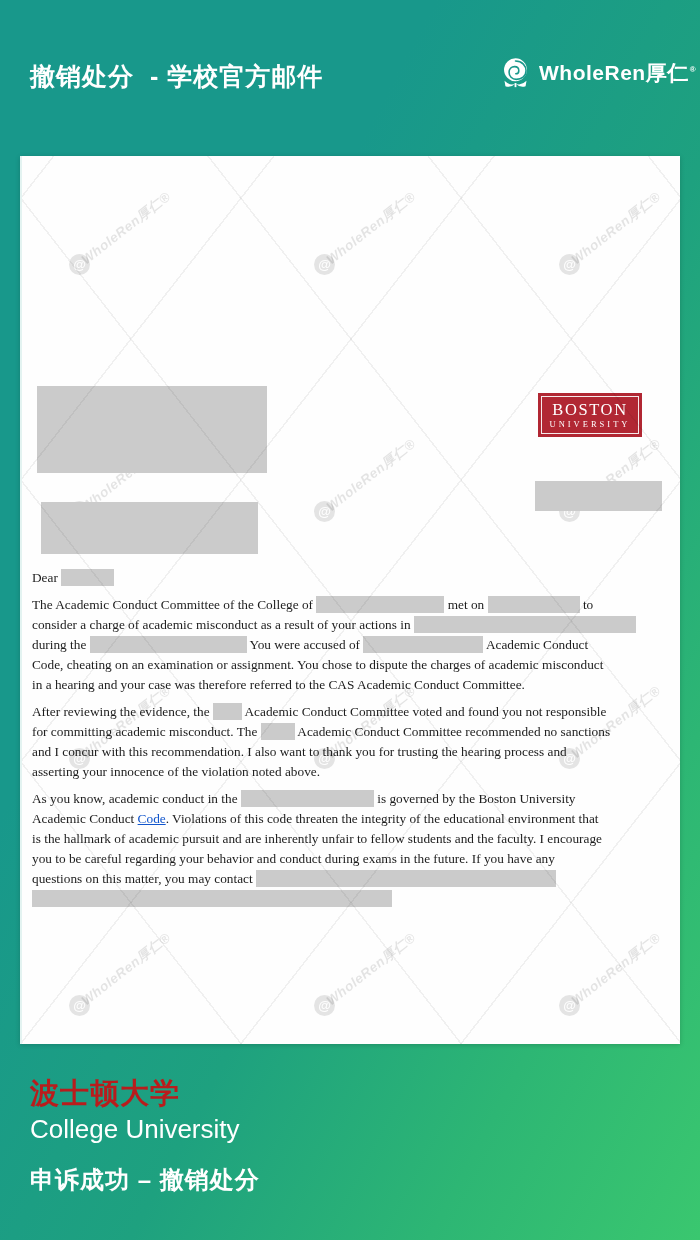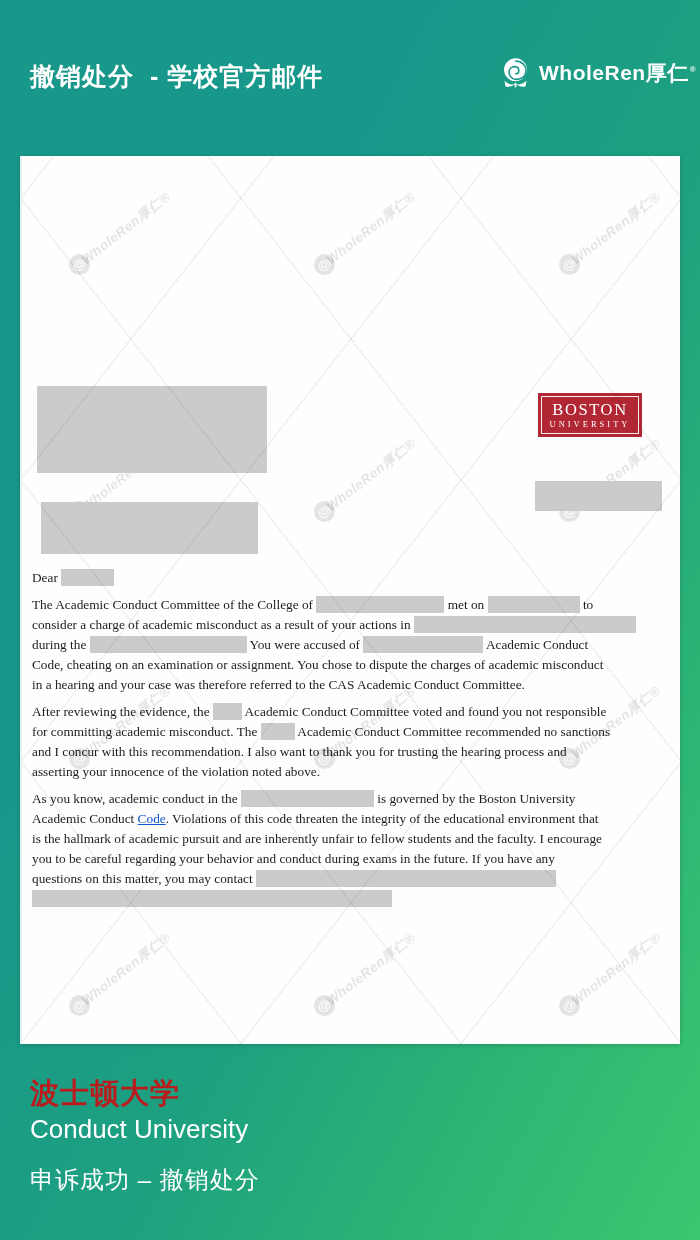--- a/index.html
+++ b/index.html
@@ -80,21 +80,21 @@
   .line { white-space: pre; height: 20px; line-height: 20px; font-size: 13.3px; }
   .rd {
     display: inline-block; background: #cbcbcb;
     height: 17px; vertical-align: -3.5px;
   }
   .code-link { color: #1155cc; text-decoration: underline; cursor: pointer; }
 
   
   .footer-cn  { position:absolute; left:30px; top:1074px; color:#b91c1c; font-size:29px; font-weight:bold; letter-spacing:1px; }
   .footer-en  { position:absolute; left:30px; top:1114px; color:#fff; font-size:26px; font-weight:normal; }
-  .footer-sub { position:absolute; left:30px; top:1164px; color:#fff; font-size:24px; font-weight:normal; letter-spacing:1px; white-space:pre; }
+  .footer-sub { position:absolute; left:30px; top:1164px; color:#fff; font-size:24px; font-weight:bold; letter-spacing:1px; white-space:pre; }
 </style>
 </head>
 <body>
 
 <div class="header-title">撤销处分  - 学校官方邮件</div>
 
 <div class="brand">
   <svg width="37" height="33" viewBox="0 0 40 36">
     <circle cx="20" cy="15" r="12.5" fill="#ffffff"></circle>
     <path d="M20 5.5 C27.5 5.5 31.5 11 31.5 16 C31.5 22 26.5 25.5 21 25.5 C16 25.5 13 21.8 13 17.8 C13 14 15.8 11.6 19 11.6 C21.8 11.6 23.6 13.6 23.6 16 C23.6 18 22.2 19.4 20.3 19.4" fill="none" stroke="#18988b" stroke-width="1.7" stroke-linecap="round"></path>
@@ -194,14 +194,14 @@
         <div class="line"><span>you to be careful regarding your behavior and conduct during exams in the future. If you have any</span></div>
         <div class="line"><span>questions on this matter, you may contact </span><span class="rd" style="width: 300px;"></span></div>
         <div class="line"><span class="rd" style="width: 360px;"></span></div>
       </div>
     </div>
 
   <div class="scanlines"></div>
 </div>
 
 <div class="footer-cn">波士顿大学</div>
-<div class="footer-en">Conduct University</div>
+<div class="footer-en">College University</div>
 <div class="footer-sub">申诉成功 – 撤销处分</div>
 
 </body></html>

